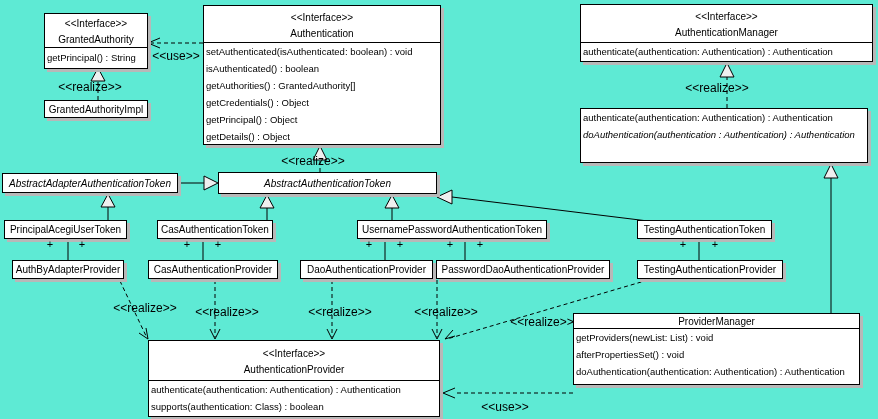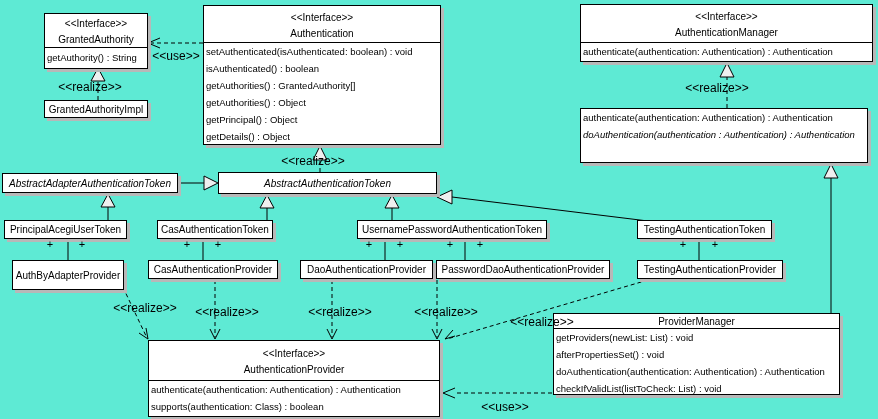--- a/index.html
+++ b/index.html
@@ -127,36 +127,36 @@
       <path class="solid" d="M831,178 L831,313"></path>
       <polygon class="tri" points="831,164 824,178 838,178"></polygon>
     </g>
   </svg>
 
   <div class="uml-box" style="left:44px;top:13px;width:104px;height:56px">
     <div class="title" style="height:34px;padding-top:2px">
       <div class="stereotype">&lt;&lt;Interface&gt;&gt;</div>
       <div class="cname">GrantedAuthority</div>
     </div>
-    <div class="m" style="line-height:19px">getAuthority() : String</div>
+    <div class="m" style="line-height:19px">getPrincipal() : String</div>
   </div>
 
   <div class="uml-box nameonly" style="left:44px;top:100px;width:104px;height:18px">
     <div class="cname">GrantedAuthorityImpl</div>
   </div>
 
   <div class="uml-box" style="left:203px;top:5px;width:238px;height:140px">
     <div class="title" style="height:37px;padding-top:4px">
       <div class="stereotype">&lt;&lt;Interface&gt;&gt;</div>
       <div class="cname">Authentication</div>
     </div>
     <div class="m">setAuthenticated(isAuthenticated: boolean) : void</div>
     <div class="m">isAuthenticated() : boolean</div>
     <div class="m">getAuthorities() : GrantedAuthority[]</div>
-    <div class="m">getAuthorities() : Object</div>
+    <div class="m">getCredentials() : Object</div>
     <div class="m">getPrincipal() : Object</div>
     <div class="m">getDetails() : Object</div>
   </div>
 
   <div class="uml-box" style="left:580px;top:4px;width:293px;height:58px">
     <div class="title" style="height:38px;padding-top:4px">
       <div class="stereotype">&lt;&lt;Interface&gt;&gt;</div>
       <div class="cname">AuthenticationManager</div>
     </div>
     <div class="m" style="line-height:18px">authenticate(authentication: Authentication) : Authentication</div>
@@ -181,21 +181,21 @@
   <div class="uml-box nameonly" style="left:157px;top:220px;width:116px;height:19px">
     <div class="cname">CasAuthenticationToken</div>
   </div>
   <div class="uml-box nameonly" style="left:357px;top:220px;width:190px;height:19px">
     <div class="cname">UsernamePasswordAuthenticationToken</div>
   </div>
   <div class="uml-box nameonly" style="left:637px;top:220px;width:135px;height:19px">
     <div class="cname">TestingAuthenticationToken</div>
   </div>
 
-  <div class="uml-box nameonly" style="left:12px;top:260px;width:112px;height:30px">
+  <div class="uml-box nameonly" style="left:12px;top:260px;width:112px;height:19px">
     <div class="cname">AuthByAdapterProvider</div>
   </div>
   <div class="uml-box nameonly" style="left:148px;top:260px;width:130px;height:19px">
     <div class="cname">CasAuthenticationProvider</div>
   </div>
   <div class="uml-box nameonly" style="left:300px;top:260px;width:133px;height:19px">
     <div class="cname">DaoAuthenticationProvider</div>
   </div>
   <div class="uml-box nameonly" style="left:436px;top:260px;width:174px;height:19px">
     <div class="cname">PasswordDaoAuthenticationProvider</div>
@@ -206,21 +206,21 @@
 
   <div class="uml-box" style="left:148px;top:340px;width:292px;height:77px">
     <div class="title" style="height:40px;padding-top:5px">
       <div class="stereotype">&lt;&lt;Interface&gt;&gt;</div>
       <div class="cname">AuthenticationProvider</div>
     </div>
     <div class="m">authenticate(authentication: Authentication) : Authentication</div>
     <div class="m">supports(authentication: Class) : boolean</div>
   </div>
 
-  <div class="uml-box" style="left:553px;top:313px;width:287px;height:82px">
+  <div class="uml-box" style="left:573px;top:313px;width:287px;height:72px">
     <div class="title" style="height:15px">
       <div class="cname" style="line-height:15px">ProviderManager</div>
     </div>
     <div class="m">getProviders(newList: List) : void</div>
     <div class="m">afterPropertiesSet() : void</div>
     <div class="m">doAuthentication(authentication: Authentication) : Authentication</div>
     <div class="m">checkIfValidList(listToCheck: List) : void</div>
   </div>
 
   <span class="edge-label" style="left:176px;top:56px">&lt;&lt;use&gt;&gt;</span>

